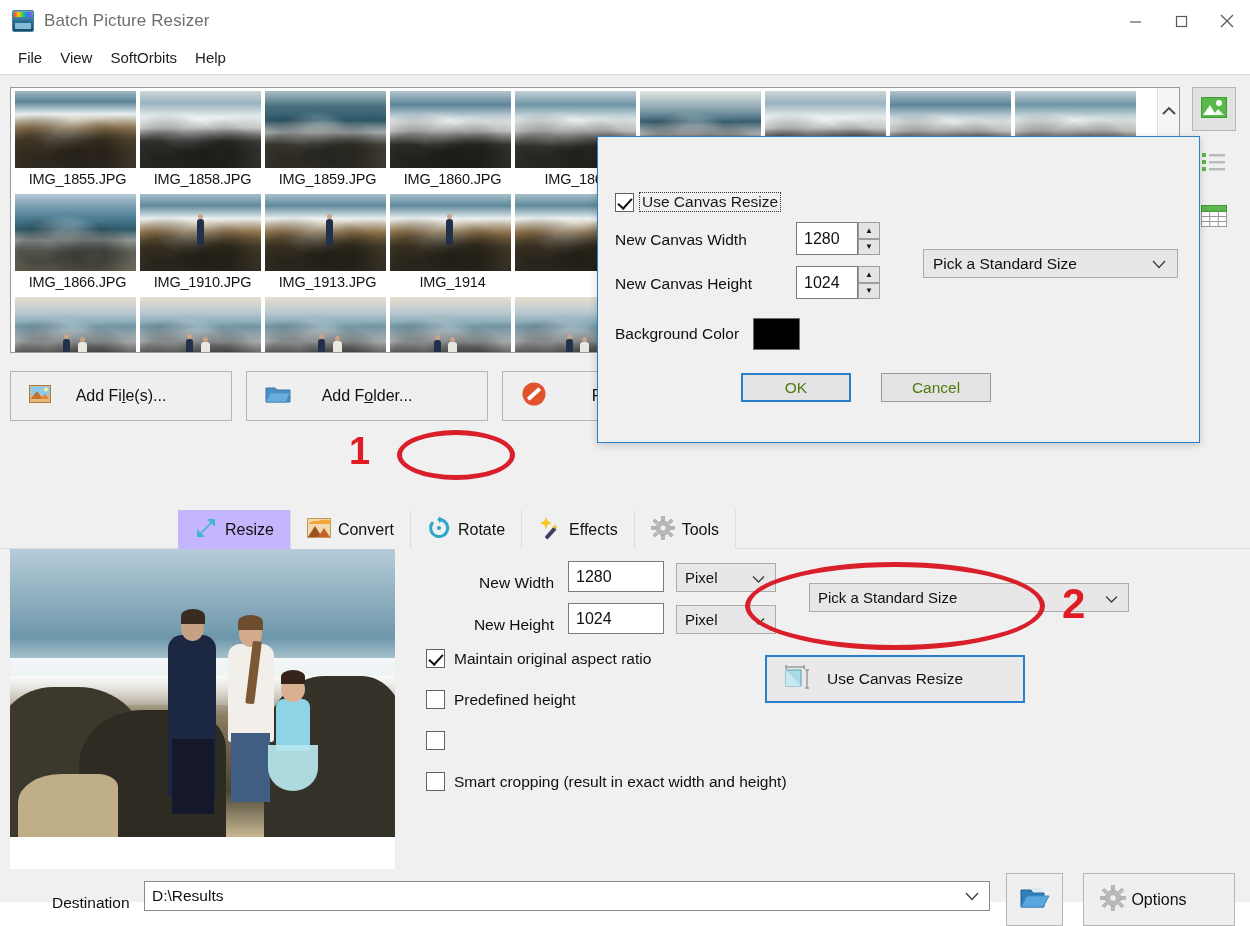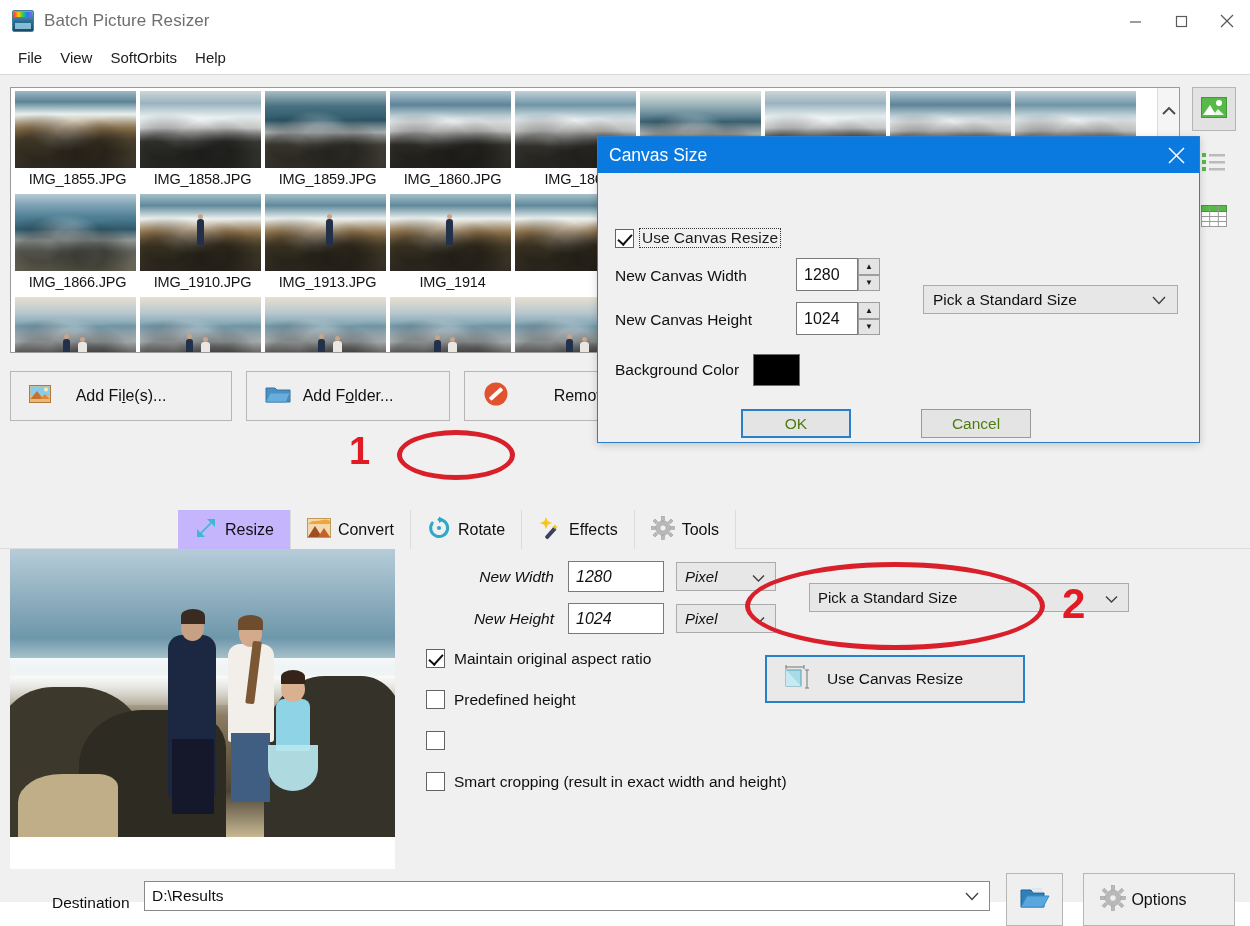--- a/index.html
+++ b/index.html
@@ -126,21 +126,21 @@
 
   
   #file-actions { position:absolute; left:10px; top:296px; height:50px; display:flex; }
   .file-btn {
     background:#efefef; border:1px solid #b6b6b6;
     height:50px; display:flex; align-items:center; justify-content:center;
     font-size:16px; color:#101010; position:relative;
   }
   .file-btn .bico { position:absolute; left:18px; top:50%; transform:translateY(-50%); }
   #btn-add-files { width:222px; }
-  #btn-add-folder { width:204px; margin-left:14px; }
+  #btn-add-folder { width:242px; margin-left:14px; }
   #btn-remove { width:230px; margin-left:14px; }
   .u { text-decoration:underline; }
 
   
   #tabs {
     position:absolute; left:178px; top:435px; width:895px; height:39px;
     display:flex; align-items:stretch;
   }
   .tab {
     display:flex; align-items:center; gap:7px; padding:0 16px;
@@ -151,21 +151,21 @@
   .tabstrip-line {
     position:absolute; left:0; top:435px; width:1250px; height:39px;
     background:#f0f0f0; border-bottom:1px solid #dcdcdc;
   }
 
   
   #resize-panel {
     position:absolute; left:404px; top:474px; width:846px; height:320px;
     background:#f0f0f0;
   }
-  .field-row { position:absolute; display:flex; align-items:center;font-style:italic; }
+  .field-row { position:absolute; display:flex; align-items:flex-end; }
   .field-label { font-size:15.5px; color:#0f0f0f; text-align:right; }
   .txtbox {
     background:#ffffff; border:1px solid #7a7a7a;
     height:31px; font-size:16px; color:#101010;
     display:flex; align-items:center; padding-left:7px;
   }
   .combo {
     background:#e7e7e7; border:1px solid #ababab; height:29px;
     display:flex; align-items:center; padding-left:8px;
     font-size:15px; color:#101010; position:relative;
@@ -250,21 +250,21 @@
     flex:1; background:#e4e4e4; border:1px solid #9e9e9e;
     display:flex; align-items:center; justify-content:center; font-size:8px; color:#1a1a1a;
   }
   .dlg-btn {
     position:absolute; height:29px; width:110px;
     background:#e4e4e4; border:1px solid #9a9a9a;
     display:flex; align-items:center; justify-content:center;
     font-size:15.5px; color:#4d7c0f;
   }
   #dlg-ok { left:143px; top:236px; border:2px solid #2a7fc9; }
-  #dlg-cancel { left:283px; top:236px;margin-left:40px; }
+  #dlg-cancel { left:283px; top:236px; }
   #dlg-swatch {
     position:absolute; left:155px; top:181px; width:47px; height:32px;
     background:#000000; border:1px solid #6e6e6e;
   }
   #dlg-cb {
     position:absolute; left:17px; top:55px; display:flex; align-items:center; gap:5px;
   }
   #dlg-cb .focusring { border:1px dotted #333; padding:0 2px; font-size:15.5px; }
   #dlg-std-combo {
     position:absolute; left:325px; top:112px; width:255px; height:29px;
@@ -769,29 +769,20 @@
         </g>
         <circle cx="12" cy="12" r="3.1" fill="#efefef" stroke="#a2a2a2" stroke-width="0.6"></circle>
       </svg>
     </span>
     <span>Options</span>
   </div>
 
 </div>
 
 <div id="dialog">
-  <div id="dlg-title">
-    <span>Canvas Size</span>
-    <div id="dlg-close">
-      <svg width="19" height="19" viewBox="0 0 19 19">
-          <line x1="2" y1="2" x2="17" y2="17" stroke="#ffffff" stroke-width="1.5"></line>
-          <line x1="17" y1="2" x2="2" y2="17" stroke="#ffffff" stroke-width="1.5"></line>
-        </svg>
-    </div>
-  </div>
   <div id="dlg-body">
 
     <div id="dlg-cb">
       <span class="cbox checked"></span>
       <span class="focusring">Use Canvas Resize</span>
     </div>
 
     <div class="dlg-label" style="left:17px; top:94px;">New Canvas Width</div>
     <div class="spin" style="left:198px; top:85px;">
       <div class="val">1280</div>

